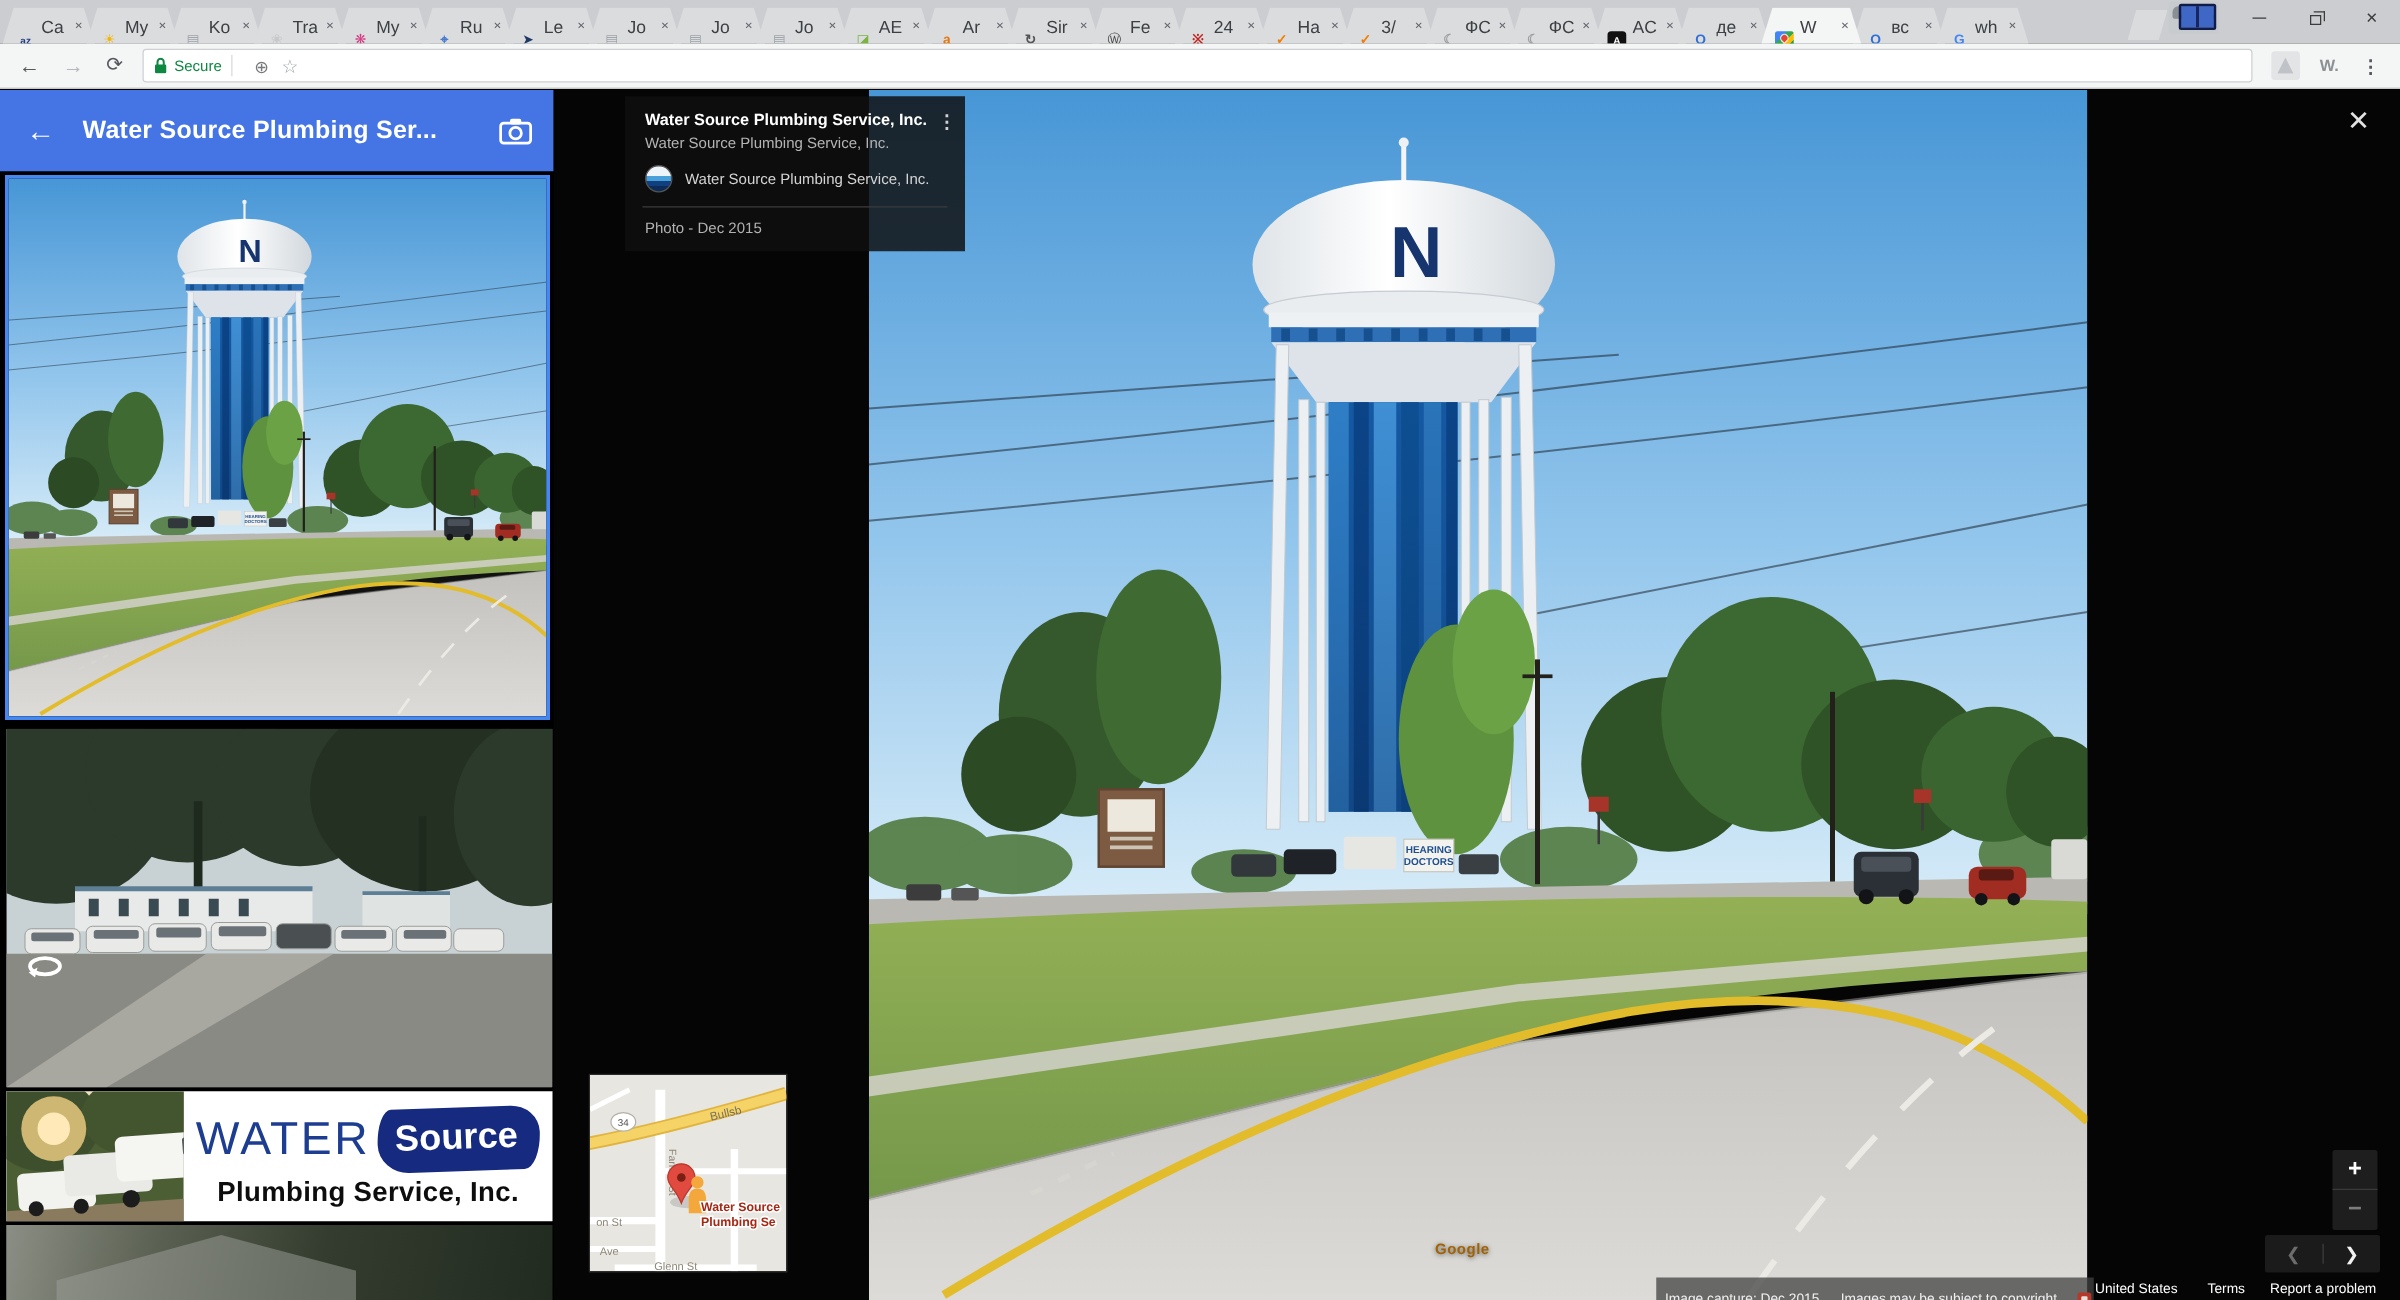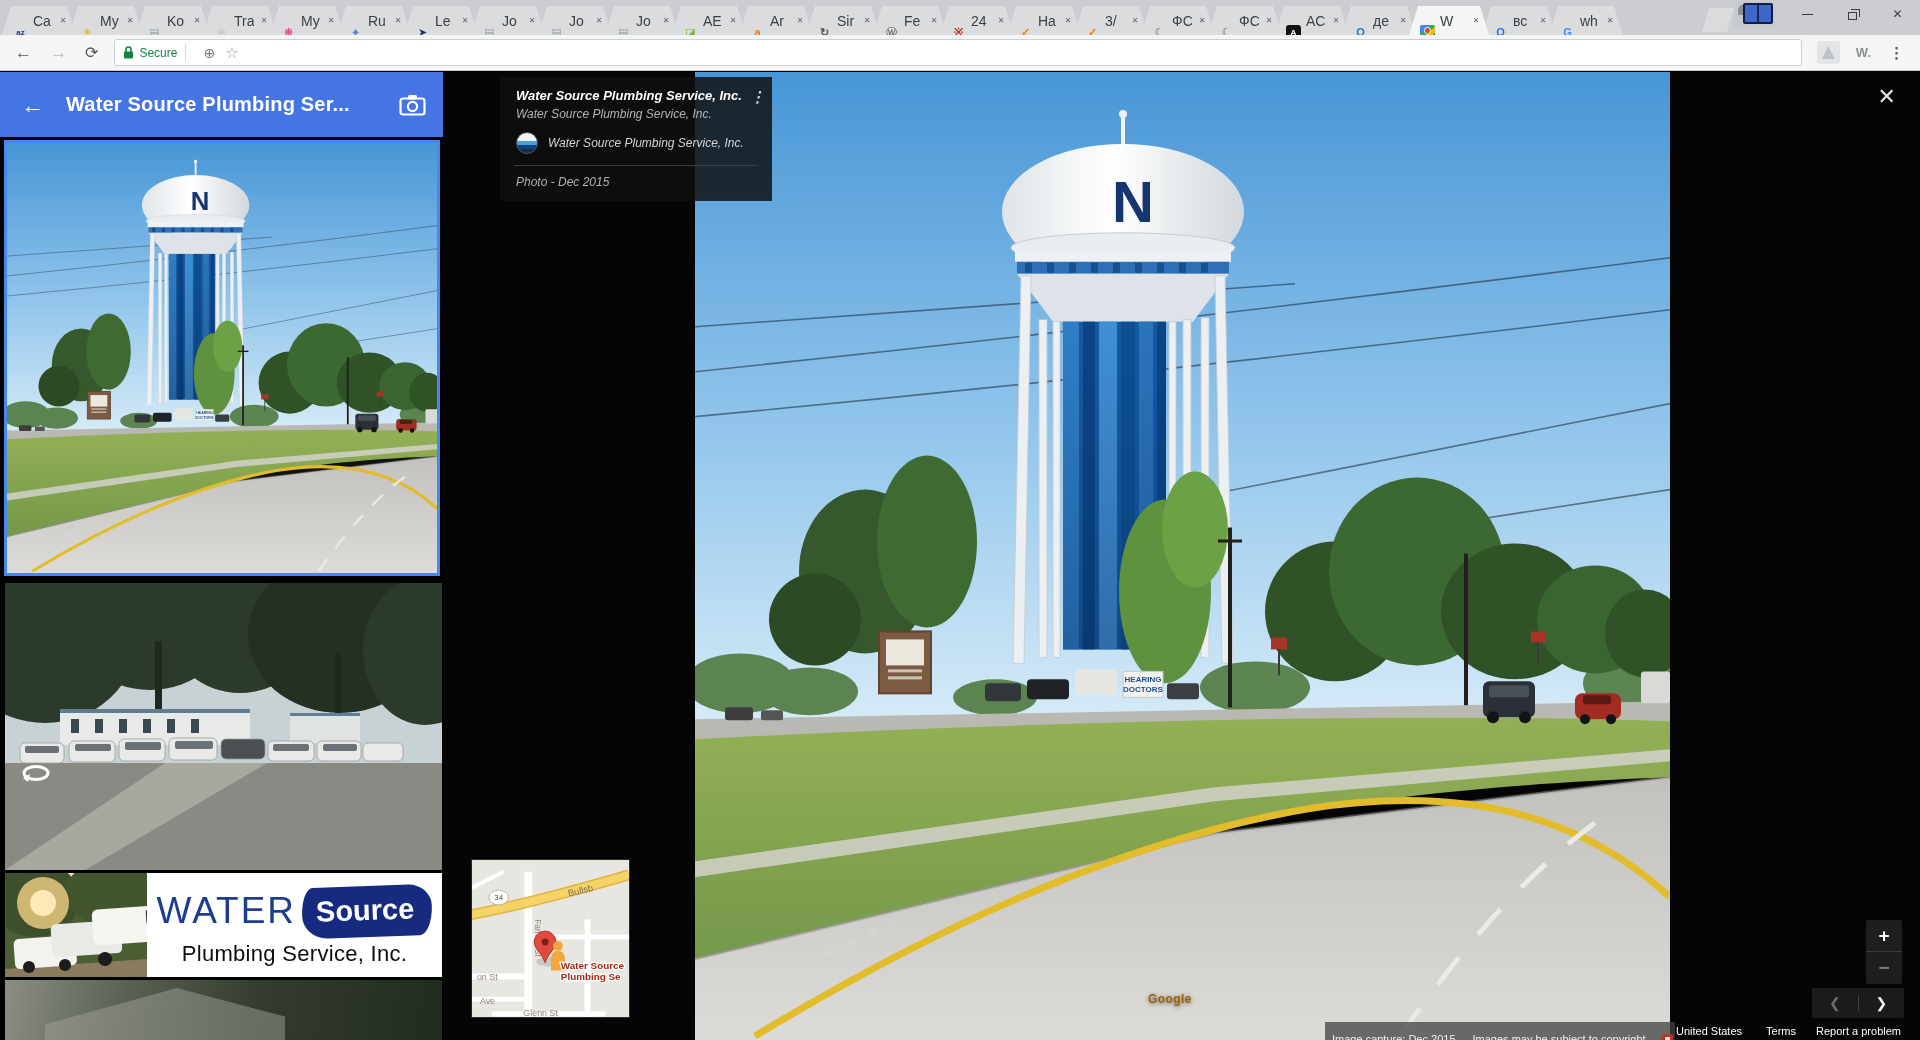--- a/index.html
+++ b/index.html
@@ -69,31 +69,31 @@
   .thumb-partial::before{content:"";position:absolute;left:40px;top:8px;width:240px;height:52px;background:#9da09a;
       clip-path:polygon(0 70%,55% 0,100% 55%,100% 100%,0 100%);opacity:.5;}
   .loop-wrap{position:absolute;left:18px;top:690px;width:36px;height:24px;}
 
   .logo-photo{flex:0 0 142px;height:104px;}
   .logo-right{flex:1;display:flex;flex-direction:column;justify-content:center;align-items:center;padding-top:2px;}
   .logo-row1{display:flex;align-items:center;}
   .logo-water{color:#1d3d91;font-size:37px;letter-spacing:2px;font-weight:normal;}
   .logo-wave{background:#162a80;color:#fff;font-size:29px;font-weight:bold;padding:8px 18px 10px 14px;margin-left:6px;
              border-radius:14px 28px 16px 30px / 34px 26px 36px 28px;transform:rotate(-2deg);}
-  .logo-line2{color:#0d0d0d;font-size:22px;font-weight:normal;margin-top:4px;letter-spacing:.3px;}
+  .logo-line2{color:#0d0d0d;font-size:22px;font-weight:bold;margin-top:4px;letter-spacing:.3px;}
 
   .collapse-btn{position:absolute;left:449px;top:17px;width:21px;height:34px;background:#d3d3d3;
       display:flex;align-items:center;justify-content:center;color:#4a4a4a;font-size:9px;}
 
   .viewer{position:absolute;left:443px;top:0;width:1477px;height:968px;background:#050505;}
   .photo{position:absolute;left:252px;top:0;width:975px;height:968px;}
   .photo svg{display:block;width:100%;height:100%;}
 
   .infocard{position:absolute;left:57px;top:5px;width:272px;background:rgba(15,15,15,.84);color:#fff;
-            padding:11px 14px 12px 16px;z-index:4;font-style:italic;}
+            padding:11px 14px 12px 16px;z-index:4;}
   .ic-title{font-size:13px;font-weight:bold;padding-right:16px;white-space:nowrap;overflow:hidden;}
   .ic-sub{font-size:12px;color:#b4b4b4;margin-top:4px;white-space:nowrap;overflow:hidden;}
   .ic-attr{display:flex;align-items:center;margin-top:11px;}
   .ic-avatar{flex:0 0 22px;width:22px;height:22px;border-radius:50%;margin-right:10px;border:1px solid #555;
       background:linear-gradient(#eef5fa 0 38%,#49a0d8 38% 58%,#123f7e 58% 80%,#0c2c5a 80%);}
   .ic-attr-text{font-size:12px;color:#d4d4d4;white-space:nowrap;overflow:hidden;}
   .ic-divider{height:1px;background:#3c3c3c;margin:11px 0 9px -2px;}
   .ic-date{font-size:12px;color:#b2b2b2;}
   .ic-menu{position:absolute;top:11px;right:7px;color:#d0d0d0;font-size:15px;font-weight:bold;}
 

